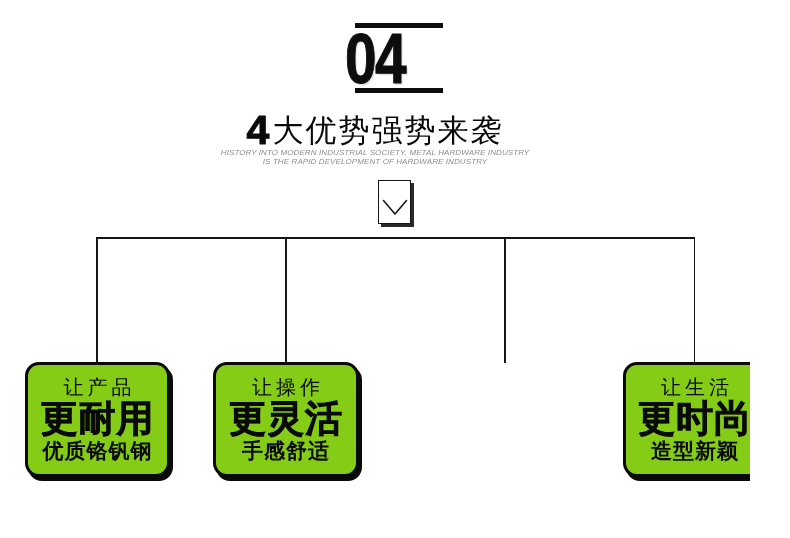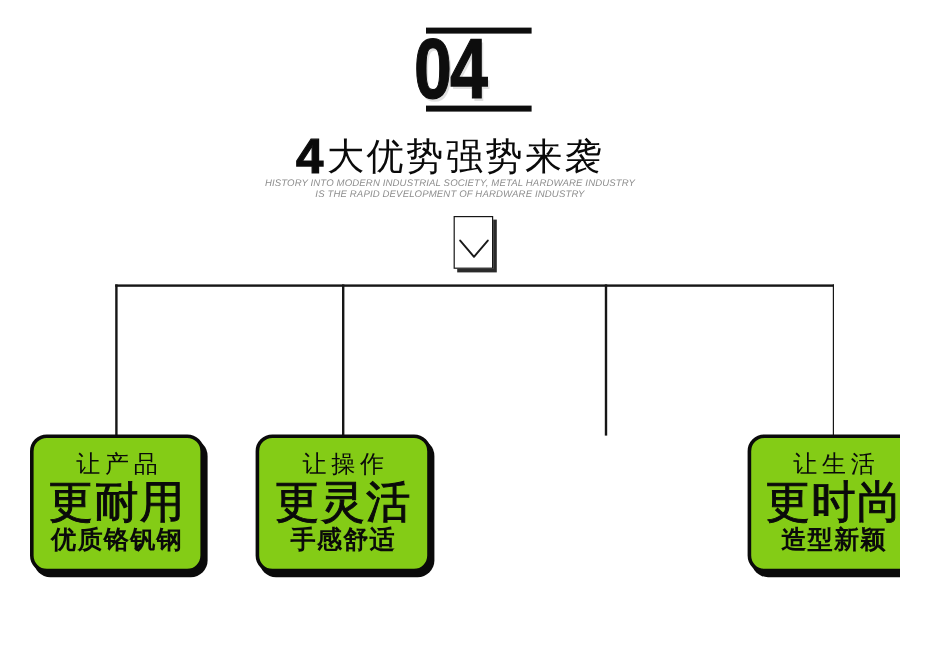--- a/index.html
+++ b/index.html
@@ -145,21 +145,21 @@
 
   .card .tagline {
     font-size: 20px;
     font-weight: 500;
     letter-spacing: 4px;
     line-height: 1.1;
     padding-left: 4px; 
   }
   .card .headline2 {
     font-size: 37px;
-    font-weight: 400;
+    font-weight: 700;
     letter-spacing: 1px;
     line-height: 1.05;
     -webkit-text-stroke: 0.8px #0a0a0a;
     margin: 2px 0 1px 0;
   }
   .card .detail {
     font-size: 21px;
     font-weight: 700;
     letter-spacing: 1px;
     line-height: 1.15;

